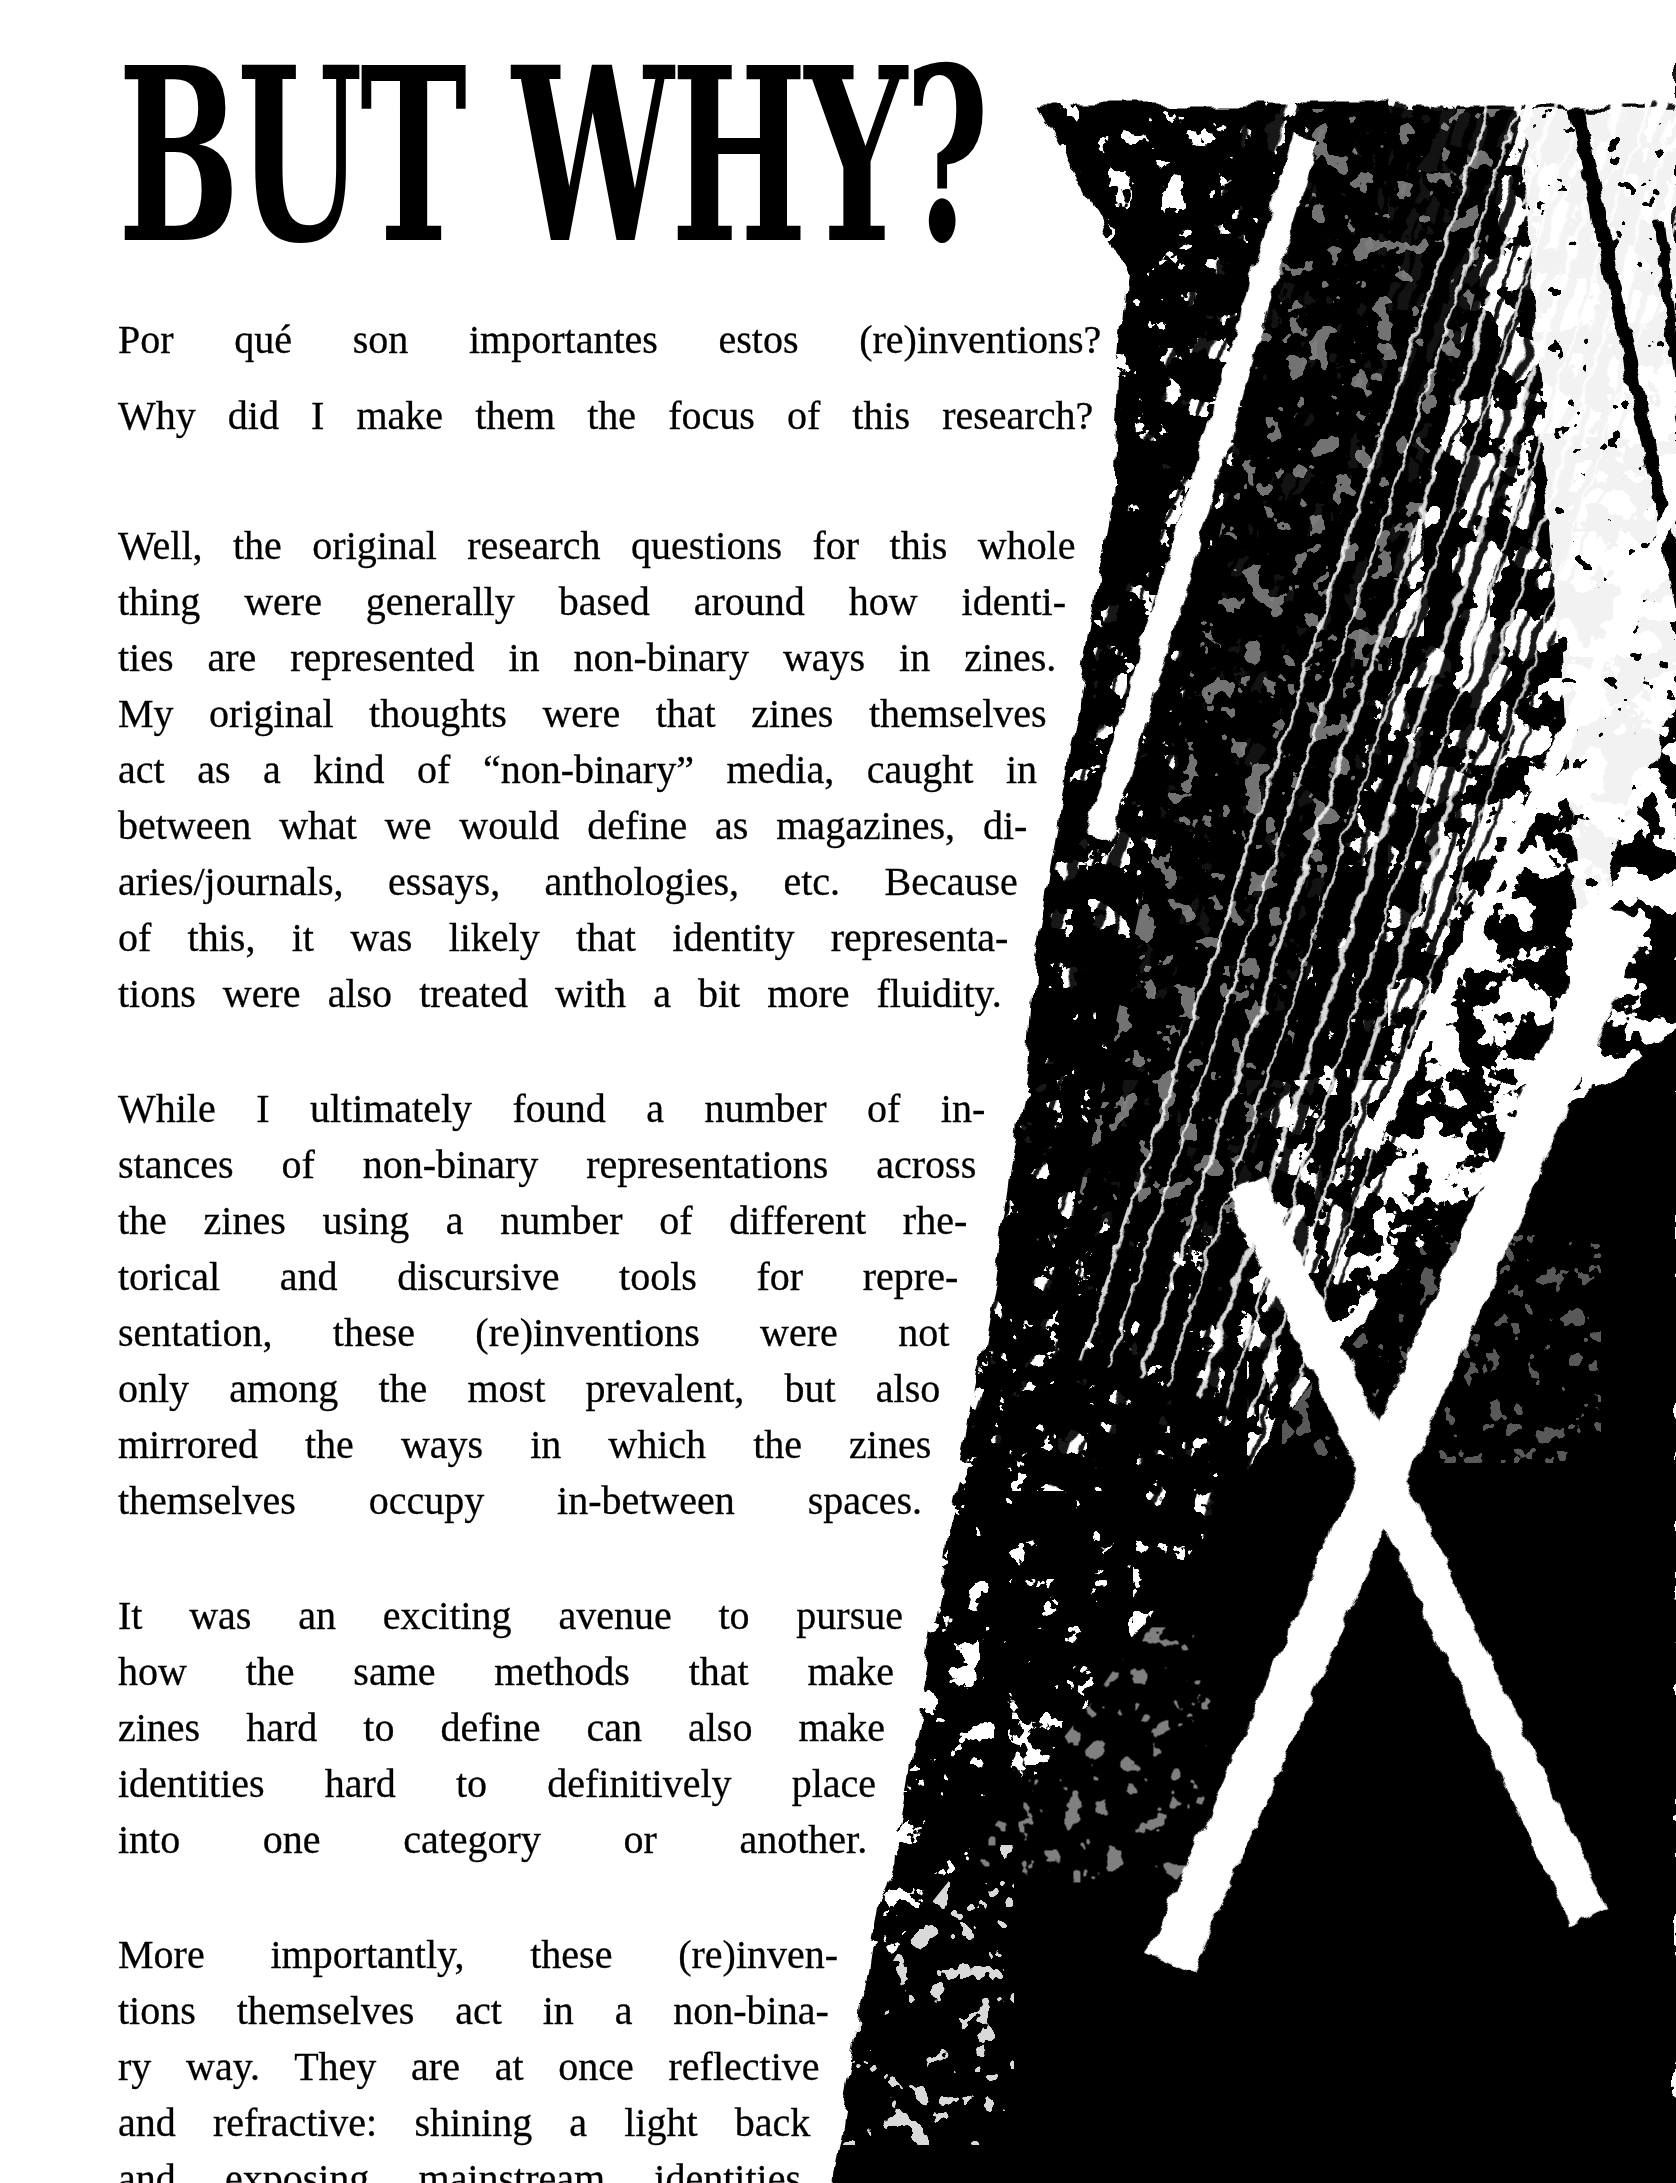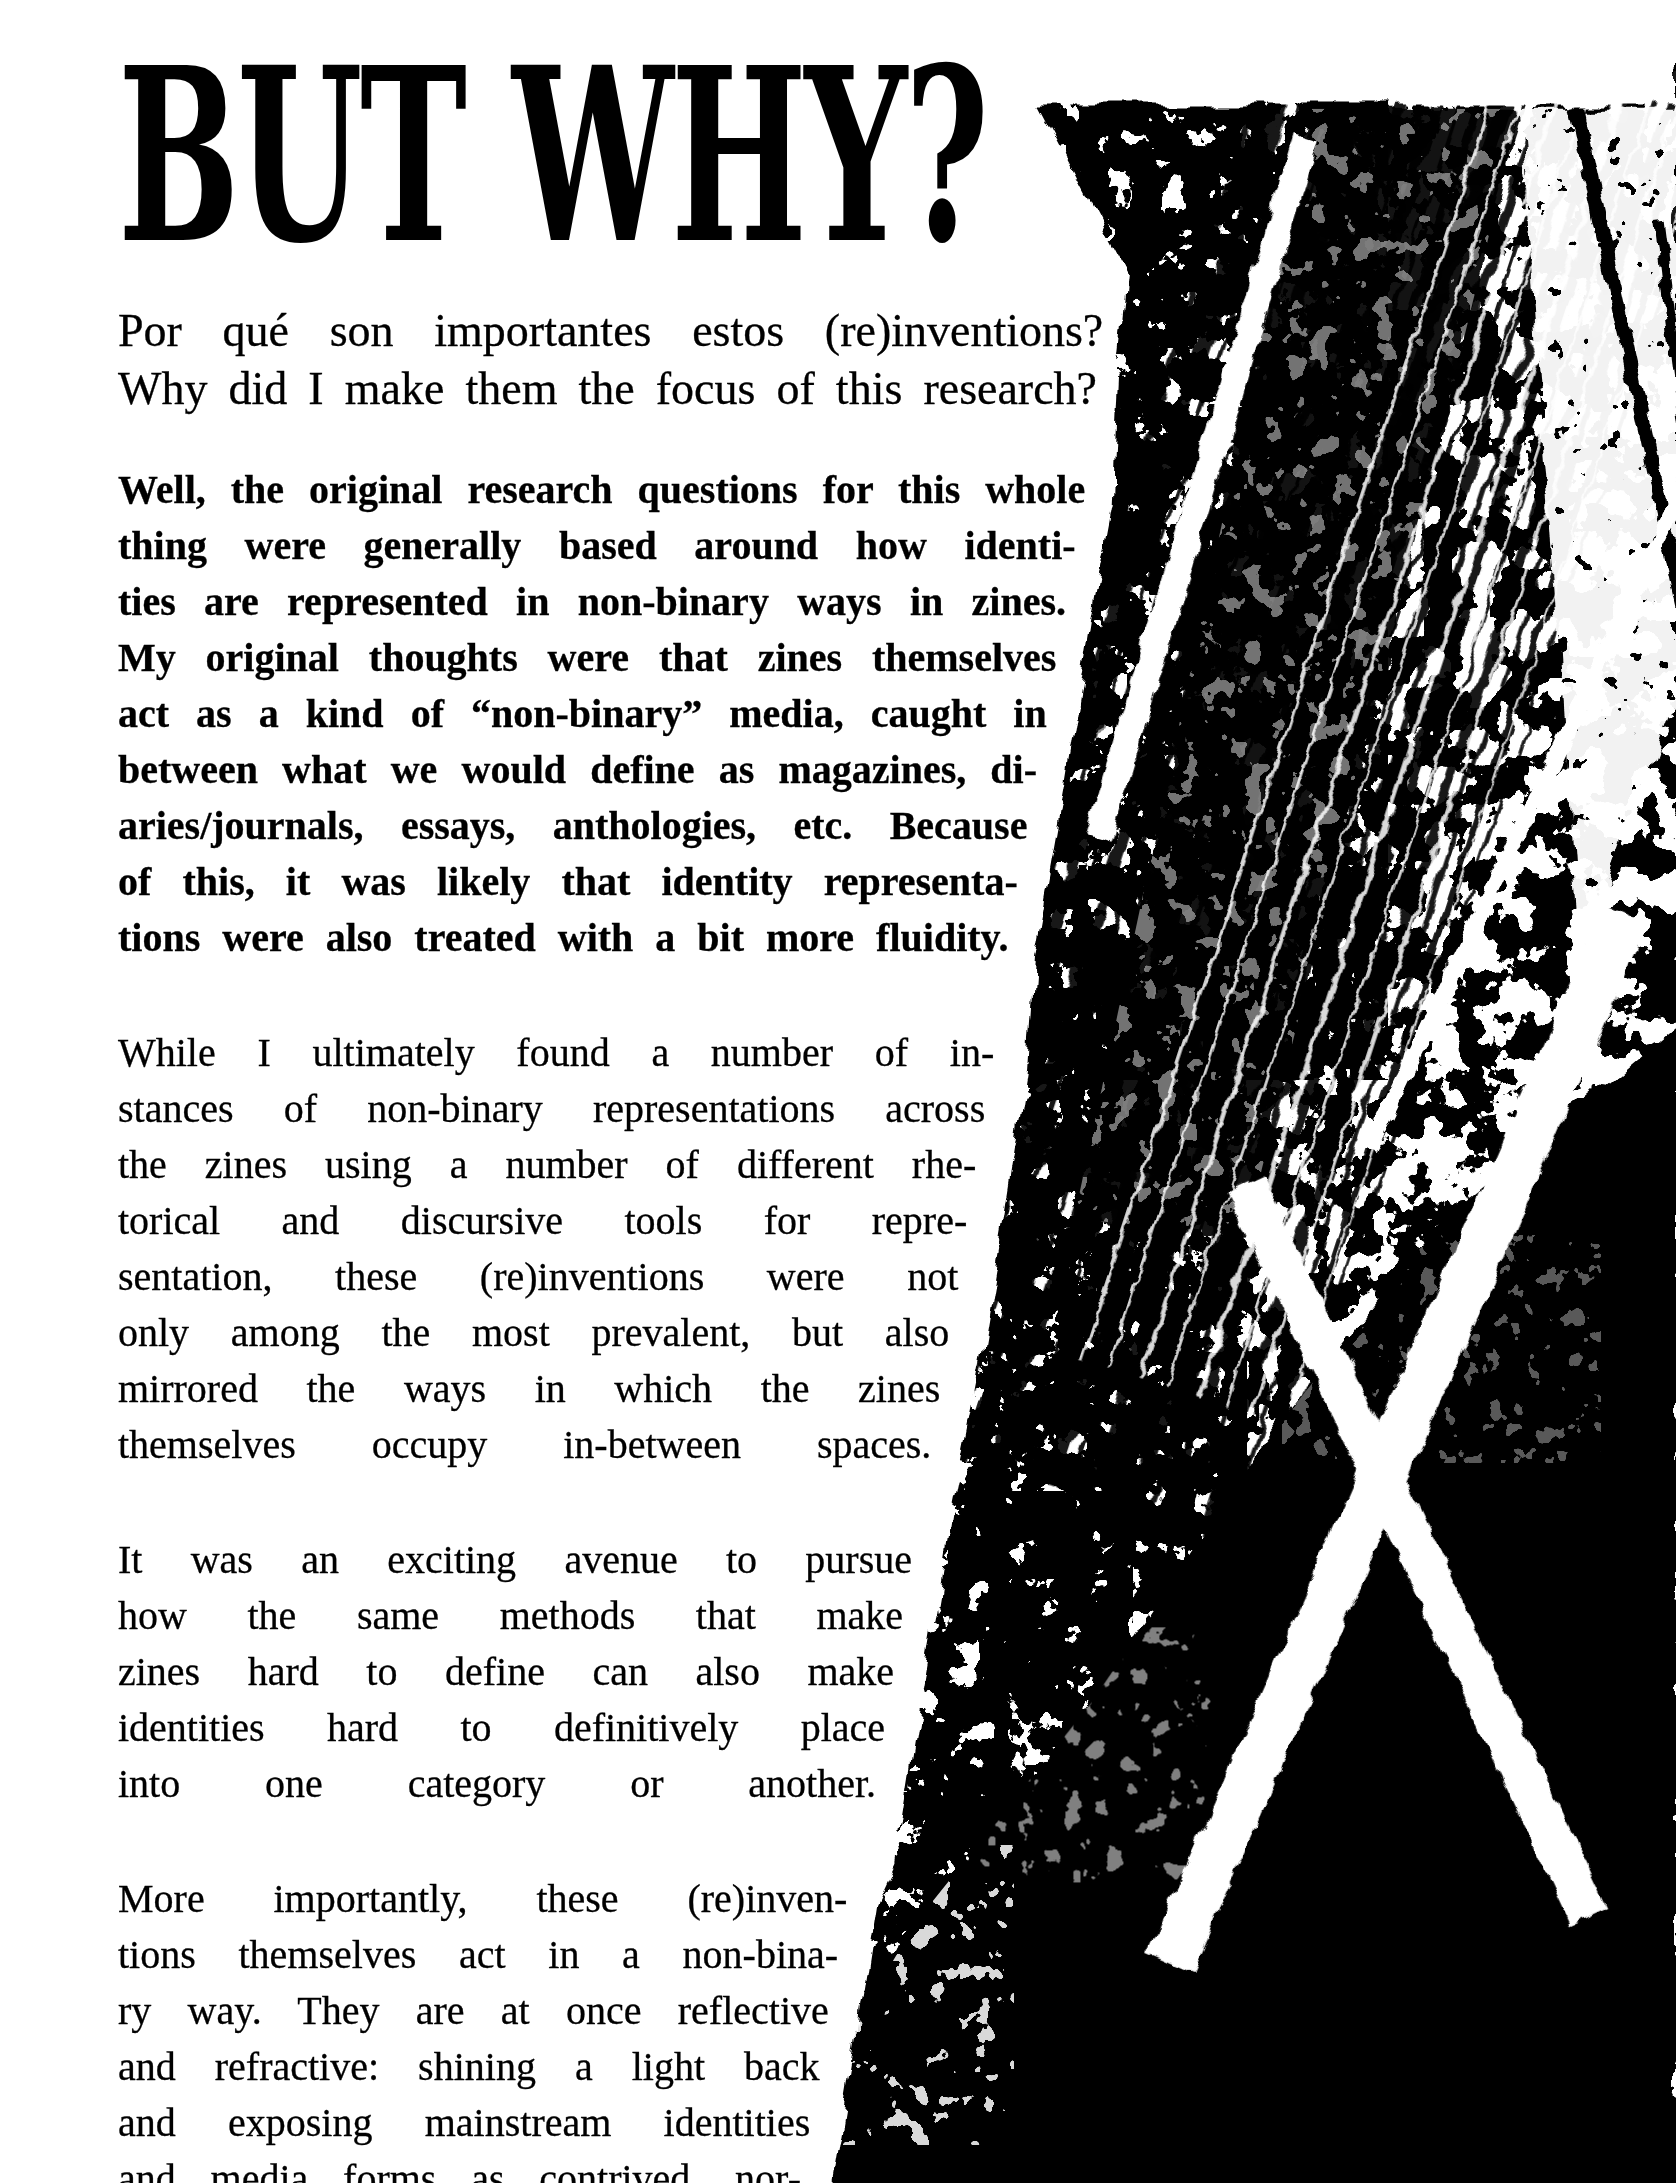--- a/index.html
+++ b/index.html
@@ -15,30 +15,30 @@
   .wrapfloat{
     float:right;width:1004px;height:2592px;
     shape-outside:polygon(439px 0px,1004px 0px,1004px 2592px,8.7px 2592px,8.7px 2489px,98px 2388px,179px 1899px,194px 1869px,238px 1594px,253px 1506px,323px 1070px,336px 961px,415px 502px,439px 279px);
   }
   h1.title{
     margin:0;padding-top:36px;font-family:"DejaVu Serif",serif;font-weight:700;
     font-size:240px;line-height:240px;white-space:nowrap;letter-spacing:-4.4px;
   }
   h1.title .squeeze{display:inline-block;transform:scaleX(0.60);transform-origin:0 50%;}
   .subtitle{
-    margin:26px 8px 0 0;font-size:46px;line-height:58px;
+    margin:26px 8px 0 0;font-size:40px;line-height:76px;
     text-align:justify;text-align-last:justify;white-space:pre-line;
     -webkit-text-stroke:0.3px #000;
   }
   p.body{
     margin:59px 0 0 0;font-size:40px;line-height:56px;word-spacing:-0.4px;
     text-align:justify;text-align-last:justify;white-space:pre-line;
     -webkit-text-stroke:0.3px #000;
   }
-  p.body.first{margin-top:44px;font-weight:bold;}
+  p.body.first{margin-top:64px;}
 </style>
 </head>
 <body>
 
 <div class="page">
 
   <svg class="texture" viewBox="0 0 2340 5600" preserveAspectRatio="none" aria-hidden="true">
     <defs>
       <filter id="f50" x="-2%" y="-2%" width="104%" height="104%">
         <feTurbulence type="fractalNoise" baseFrequency="0.012" numOctaves="4" seed="11" stitchTiles="stitch"></feTurbulence>

